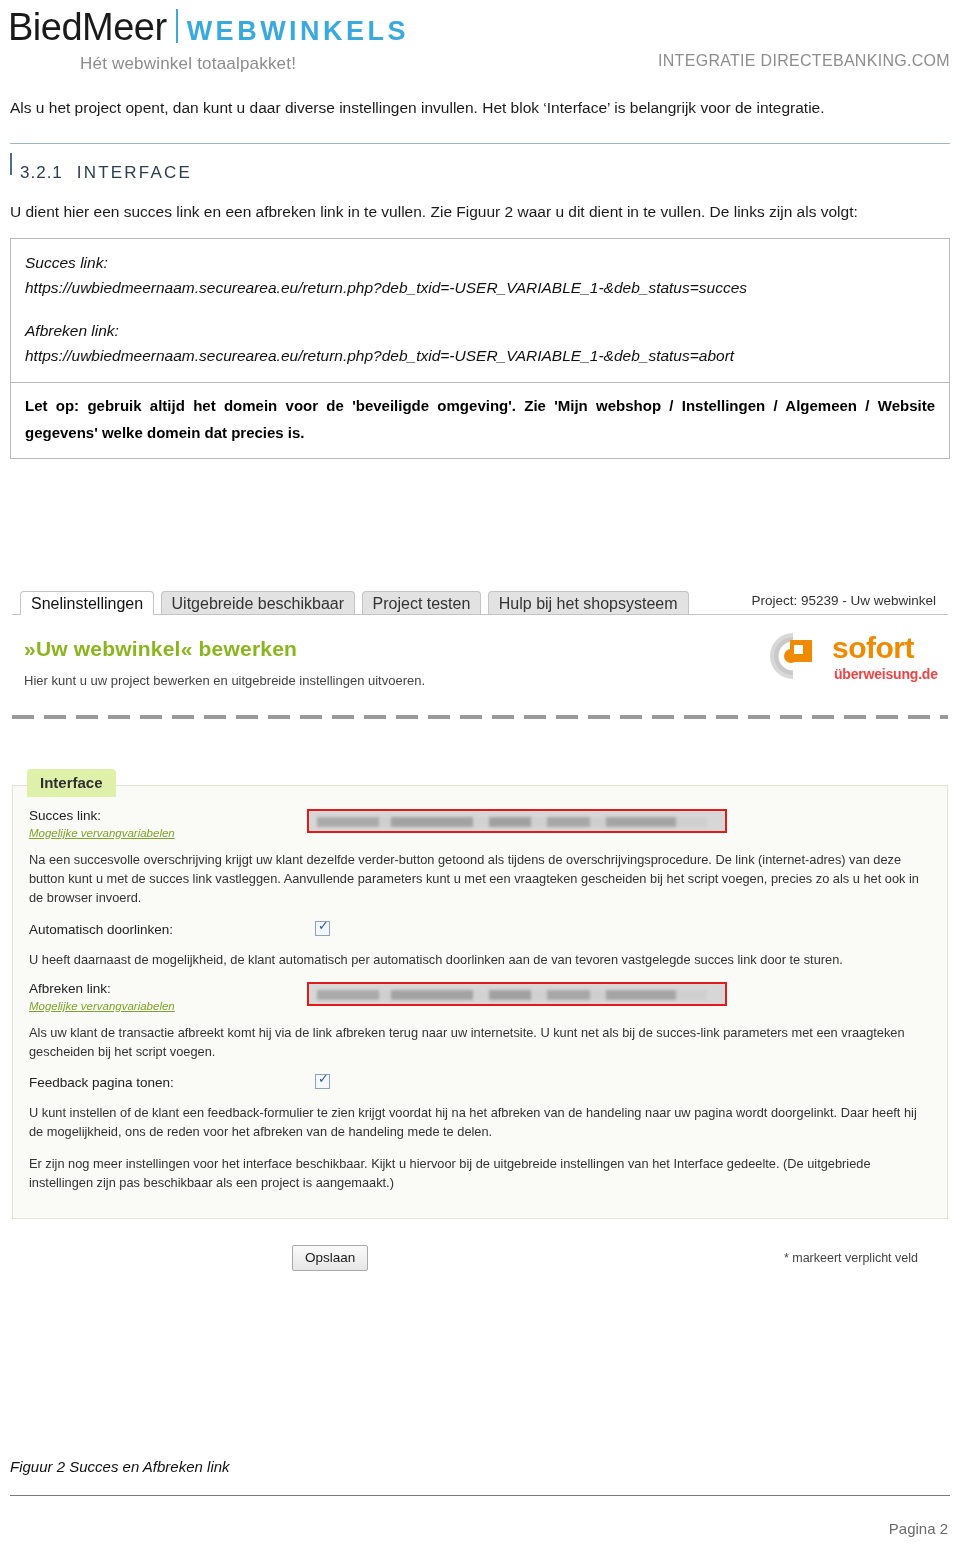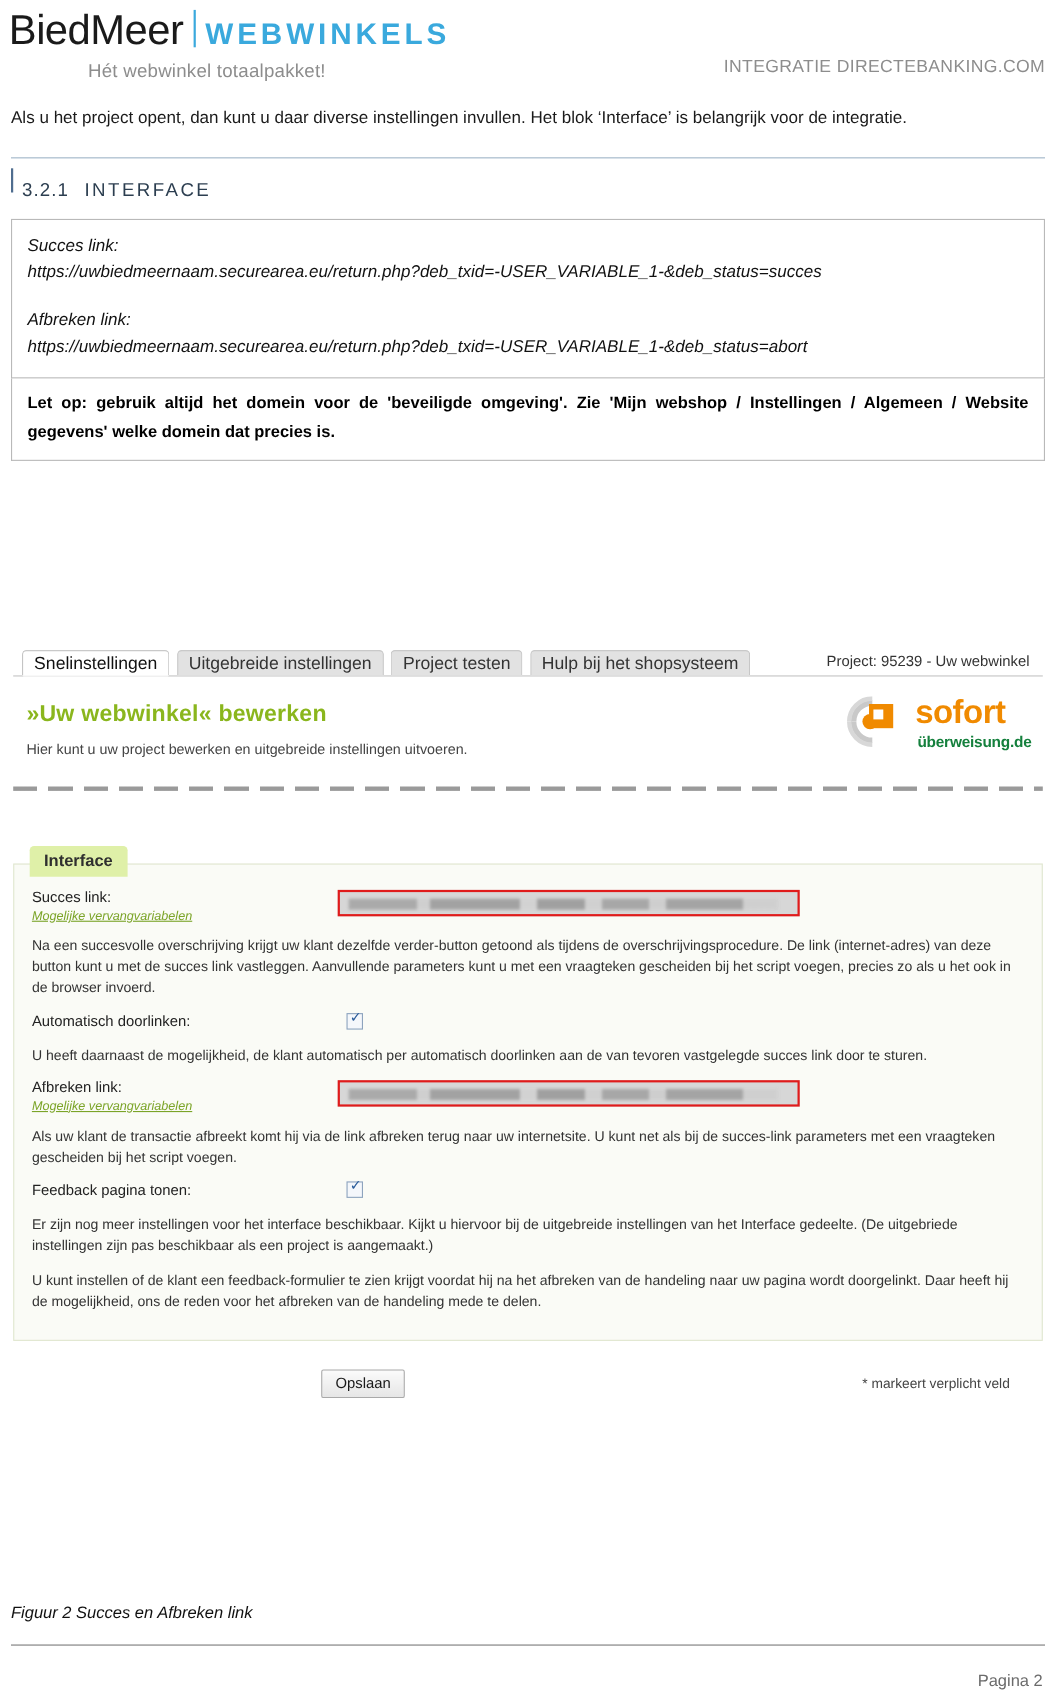--- a/index.html
+++ b/index.html
@@ -259,21 +259,21 @@
     letter-spacing: -0.5px;
     line-height: 1;
   }
   .sofort-sub {
     position: absolute;
     left: 66px;
     top: 38px;
     font-family: "Liberation Sans", sans-serif;
     font-size: 14px;
     font-weight: 700;
-    color: #15803d;
+    color: #ef4444;
     letter-spacing: -0.2px;
     line-height: 1;
   }
 
   .dashed-sep {
     margin: 14px 0 0 0;
     height: 4px;
     background-image: repeating-linear-gradient(to right, #9a9a9a 0 22px, transparent 22px 32px);
   }
 
@@ -452,39 +452,40 @@
 
   <p class="para intro">Als u het project opent, dan kunt u daar diverse instellingen invullen. Het blok ‘Interface’ is belangrijk voor de integratie.</p>
 
   <div class="section-heading">
     <span class="accent-bar"></span>
     <span class="h-text">
       <span class="h-num">3.2.1</span><span>INTERFACE</span>
     </span>
   </div>
 
+  <p class="para body-para">U dient hier een succes link en een afbreken link in te vullen. Zie Figuur 2 waar u dit dient in te vullen. De links zijn als volgt:</p>
 
   <div class="link-box">
     <div class="link-label">Succes link:</div>
     <div class="link-url">https://uwbiedmeernaam.securearea.eu/return.php?deb_txid=-USER_VARIABLE_1-&amp;deb_status=succes</div>
     <div class="link-gap"></div>
     <div class="link-label">Afbreken link:</div>
     <div class="link-url">https://uwbiedmeernaam.securearea.eu/return.php?deb_txid=-USER_VARIABLE_1-&amp;deb_status=abort</div>
   </div>
 
   <div class="notice-box">
     <div class="notice-text">Let op: gebruik altijd het domein voor de 'beveiligde omgeving'. Zie 'Mijn webshop / Instellingen / Algemeen / Website gegevens' welke domein dat precies is.</div>
   </div>
 </div>
 
 <div class="shot">
 
   <div class="shot-tabs">
     <span class="tab active">Snelinstellingen</span>
-    <span class="tab">Uitgebreide instellingen</span>
+    <span class="tab">Uitgebreide beschikbaar</span>
     <span class="tab">Project testen</span>
     <span class="tab">Hulp bij het shopsysteem</span>
     <span class="project-label">Project: 95239 - Uw webwinkel</span>
   </div>
 
   <div class="shot-title-row">
     <div class="shot-title">»Uw webwinkel« bewerken</div>
     <div class="shot-subtitle">Hier kunt u uw project bewerken en uitgebreide instellingen uitvoeren.</div>
 
     <div class="sofort">
@@ -532,22 +533,22 @@
       </div>
     </div>
     <div class="help-text">Als uw klant de transactie afbreekt komt hij via de link afbreken terug naar uw internetsite. U kunt net als bij de succes-link parameters met een vraagteken gescheiden bij het script voegen.</div>
 
     <div class="check-row">
       <span class="check-label">Feedback pagina tonen:</span>
       <span class="checkbox">
         <span class="tick">✓</span>
       </span>
     </div>
+    <div class="help-text">U kunt instellen of de klant een feedback-formulier te zien krijgt voordat hij na het afbreken van de handeling naar uw pagina wordt doorgelinkt. Daar heeft hij de mogelijkheid, ons de reden voor het afbreken van de handeling mede te delen.</div>
     <div class="help-text">Er zijn nog meer instellingen voor het interface beschikbaar. Kijkt u hiervoor bij de uitgebreide instellingen van het Interface gedeelte. (De uitgebriede instellingen zijn pas beschikbaar als een project is aangemaakt.)</div>
-    <div class="help-text">U kunt instellen of de klant een feedback-formulier te zien krijgt voordat hij na het afbreken van de handeling naar uw pagina wordt doorgelinkt. Daar heeft hij de mogelijkheid, ons de reden voor het afbreken van de handeling mede te delen.</div>
   </div>
 
   <div class="shot-footer">
     <button class="save-btn">Opslaan</button>
     <span class="required-note">* markeert verplicht veld</span>
   </div>
 </div>
 
 <div class="figure-caption">Figuur 2 Succes en Afbreken link</div>
 <div class="footer-rule"></div>

